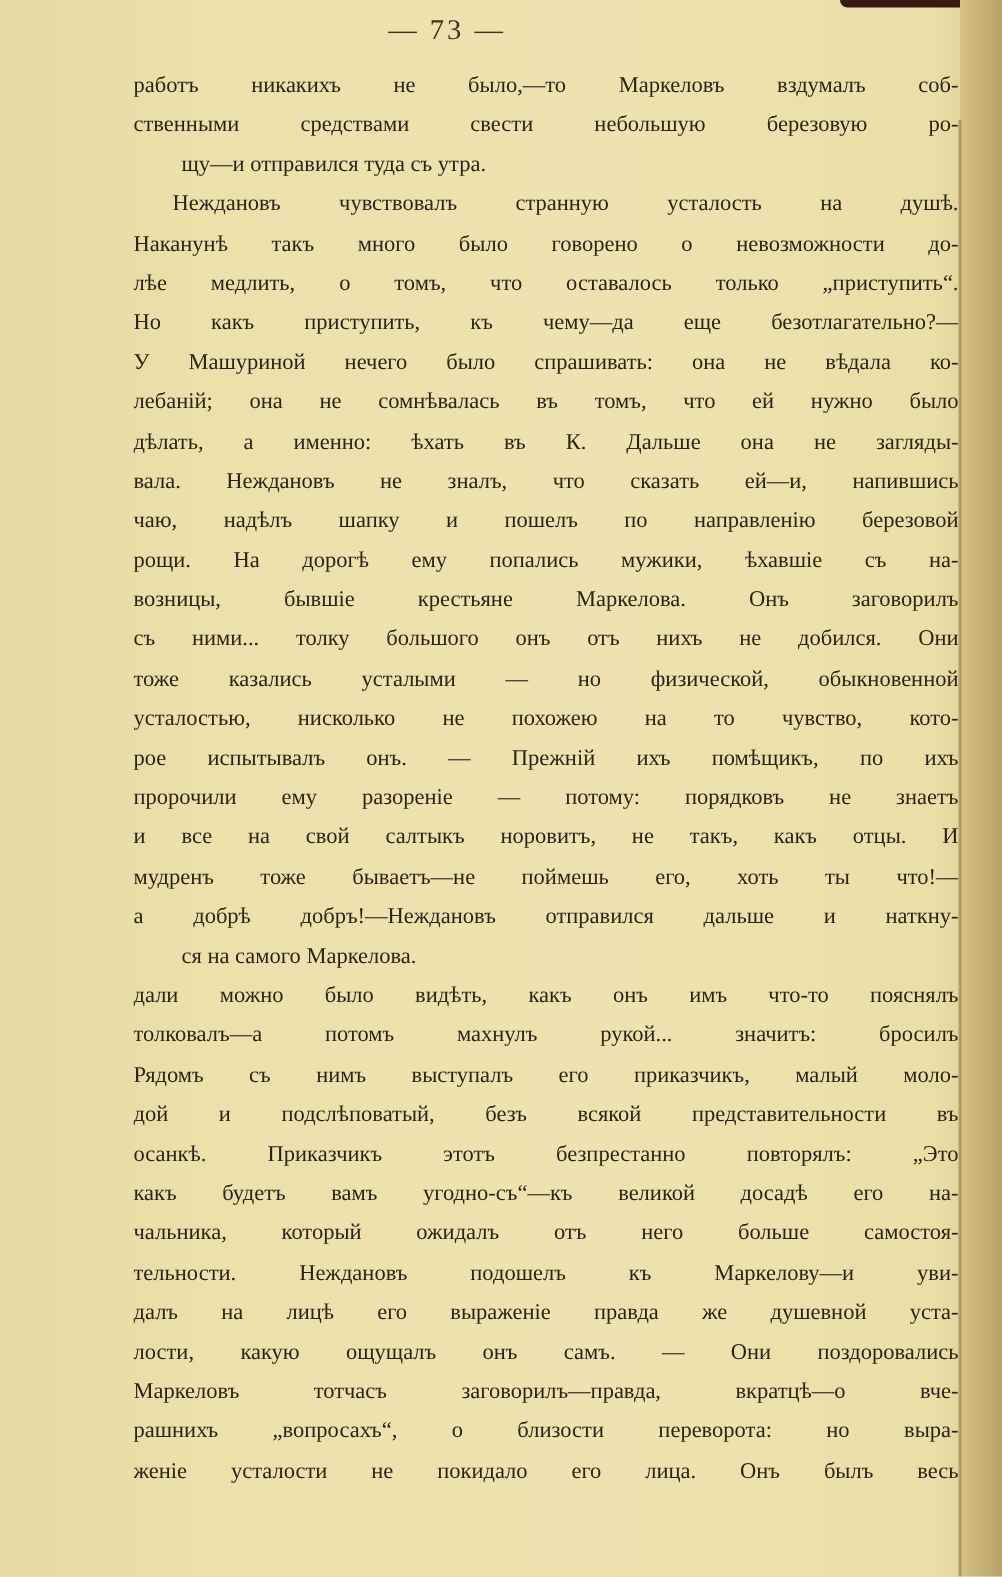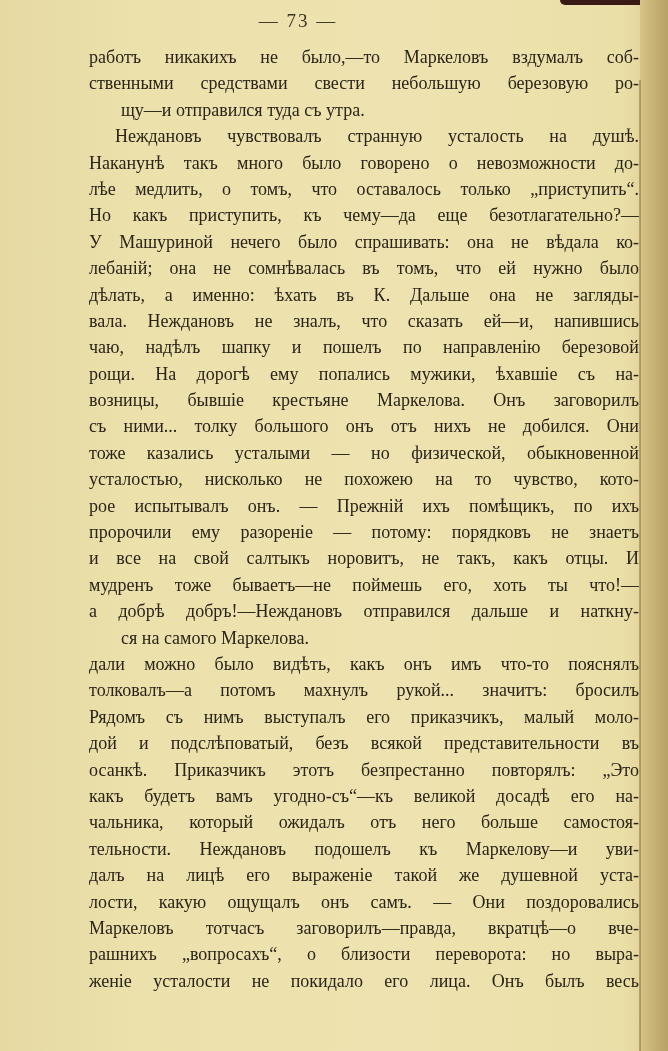--- a/index.html
+++ b/index.html
@@ -24,21 +24,21 @@
     .right-edge-line {
       position: absolute; top: 80px; right: 27px; width: 2px; height: 971px;
       background: #8f7a4a; opacity: .6;
     }
     .page-number {
       position: absolute; top: 10px; left: 0; width: 596px; text-align: center;
       font-size: 19px; color: #3c3424; letter-spacing: 2px;
     }
     .text-block {
       position: absolute; left: 89px; top: 44px; width: 550px;
-      color: #2a2418; font-size: 18px; line-height: 26.4px;
+      color: #2a2418; font-size: 15px; line-height: 26.4px;
     }
     .line {
       display: block; white-space: nowrap; text-align: justify;
       text-align-last: justify; height: 26.4px; overflow: hidden;
     }
     .line.last { text-align-last: left; margin-left: 32px; }
     .line.indent { padding-left: 26px; }
   </style>
 </head>
 <body>
@@ -75,19 +75,19 @@
       <span class="line">а добрѣ добръ!—Неждановъ отправился дальше и наткну-</span>
       <span class="line last">ся на самого Маркелова.</span>
       <span class="line">дали можно было видѣть, какъ онъ имъ что-то пояснялъ</span>
       <span class="line">толковалъ—а потомъ махнулъ рукой... значитъ: бросилъ</span>
       <span class="line">Рядомъ съ нимъ выступалъ его приказчикъ, малый моло-</span>
       <span class="line">дой и подслѣповатый, безъ всякой представительности въ</span>
       <span class="line">осанкѣ. Приказчикъ этотъ безпрестанно повторялъ: „Это</span>
       <span class="line">какъ будетъ вамъ угодно-съ“—къ великой досадѣ его на-</span>
       <span class="line">чальника, который ожидалъ отъ него больше самостоя-</span>
       <span class="line">тельности. Неждановъ подошелъ къ Маркелову—и уви-</span>
-      <span class="line">далъ на лицѣ его выраженіе такой же душевной уста-</span>
+      <span class="line">далъ на лицѣ его выраженіе правда же душевной уста-</span>
       <span class="line">лости, какую ощущалъ онъ самъ. — Они поздоровались</span>
       <span class="line">Маркеловъ тотчасъ заговорилъ—правда, вкратцѣ—о вче-</span>
       <span class="line">рашнихъ „вопросахъ“, о близости переворота: но выра-</span>
       <span class="line">женіе усталости не покидало его лица. Онъ былъ весь</span>
     </div>
 </div>
 
 </body></html>

